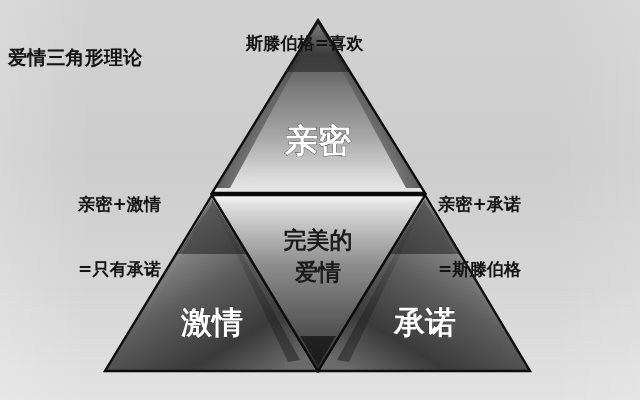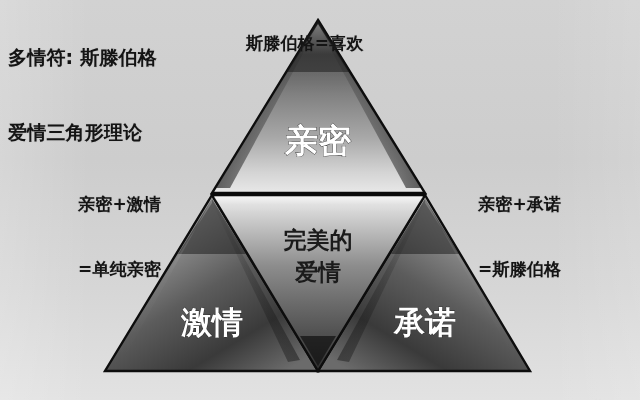--- a/index.html
+++ b/index.html
@@ -50,21 +50,21 @@
   .note .ln { display: block; }
 
   #note-title {
     left: 8px;
     top: -5px;
     font-size: 19px;
     line-height: 1.32;
   }
   #note-top        { left: 246px; top: -11px; }
   #note-left       { left: 78px;  top: 150px; text-align: center; }
-  #note-right      { left: 438px; top: 150px; margin-left: 40px; }
+  #note-right      { left: 438px; top: 150px; }
   #note-botleft    { left: 2px;   top: 357px; }
   #note-botright   { left: 536px; top: 355px; }
   #note-botcenter  { left: 222px; top: 379px; }
 
   
 </style>
 </head>
 <body>
 
 <div id="stage">
@@ -154,31 +154,30 @@
       <polygon points="214,197 423,197 413,213 224,213" fill="url(#g-sheen)"></polygon>
       <polygon points="318,366 300,336 336,336" fill="#0f0f0f" opacity="0.7"></polygon>
       <text x="318" y="248" text-anchor="middle" font-family="'DejaVu Sans','Liberation Sans',sans-serif" font-size="23" font-weight="700" fill="#1b1b1b">完美的</text>
       <text x="318" y="280" text-anchor="middle" font-family="'DejaVu Sans','Liberation Sans',sans-serif" font-size="23" font-weight="700" fill="#1b1b1b">爱情</text>
     </g>
 
     <line x1="211" y1="194" x2="426" y2="194" stroke="#0a0a0a" stroke-width="2.6"></line>
   </svg>
 
   <div class="note" id="note-title">
-    <span class="ln">多情符: 斯滕伯格</span>
     <span class="ln">爱情三角形理论</span>
   </div>
 
   <div class="note" id="note-top">
     <span class="ln">斯滕伯格=喜欢</span>
   </div>
 
   <div class="note" id="note-left">
     <span class="ln">亲密+激情</span>
-    <span class="ln">=单纯亲密</span>
+    <span class="ln">=只有承诺</span>
   </div>
 
   <div class="note" id="note-right">
     <span class="ln">亲密+承诺</span>
     <span class="ln">=斯滕伯格</span>
   </div>
 
   <div class="note" id="note-botleft">
     
     

